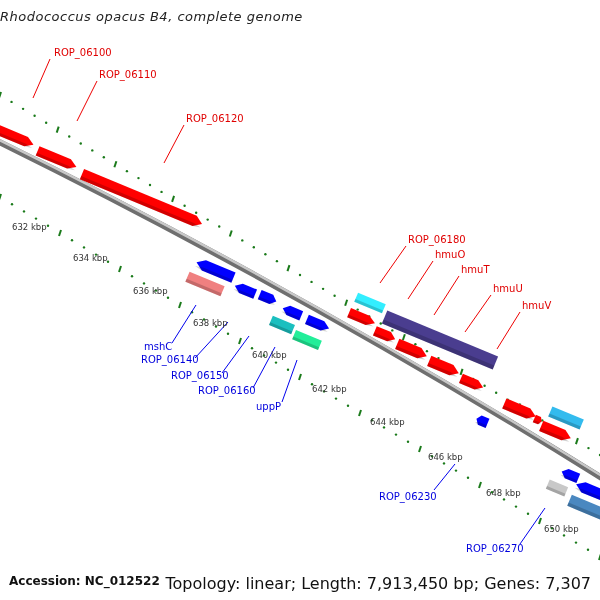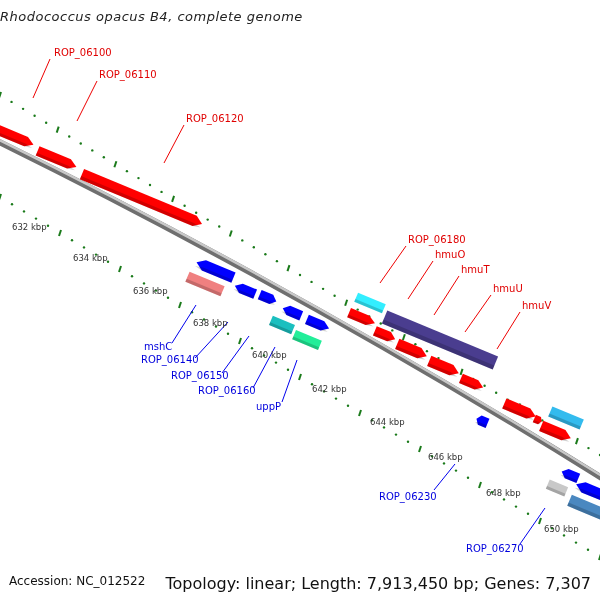--- a/index.html
+++ b/index.html
@@ -1,19 +1,19 @@
 <!DOCTYPE html>
 <html><head>
 <meta charset="utf-8">
 <style>
   html, body { margin: 0; padding: 0; background: #ffffff; }
   body { width: 600px; height: 600px; position: relative; overflow: hidden; font-family: "DejaVu Sans", sans-serif; }
   #map { position: absolute; left: 0; top: 0; width: 600px; height: 600px; }
   .title { position: absolute; top: 9px; left: 0; width: 600px; font-style: italic; font-size: 13px; color: #222; letter-spacing: 0.5px; }
-  .footer-left { position: absolute; left: 9px; top: 574px; font-size: 12px; color: #111; }
+  .footer-left { position: absolute; left: 9px; top: 574px; font-size: 12px; color: #111; font-weight: bold; }
   .footer-right { position: absolute; right: 9px; top: 574px; font-size: 16px; color: #111; }
   svg text { font-family: "DejaVu Sans", sans-serif; }
   .kbp { font-size: 8.5px; fill: #333; }
   .lbl { font-size: 10px; }
 </style>
 </head>
 <body>
 
 <div class="title">Rhodococcus opacus B4, complete genome</div>
 

